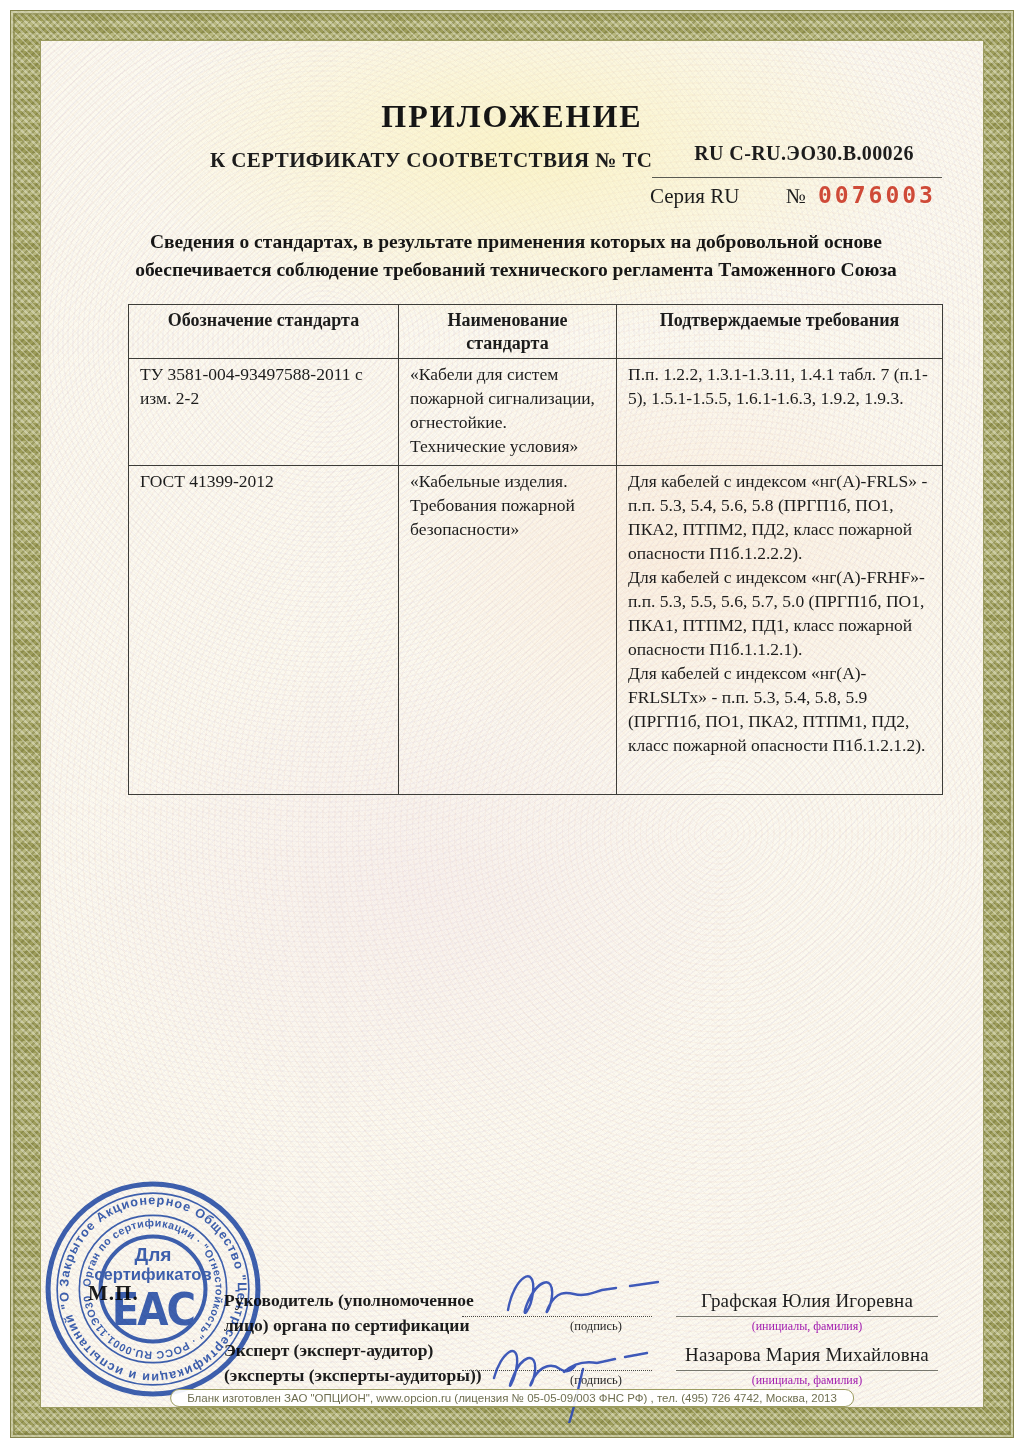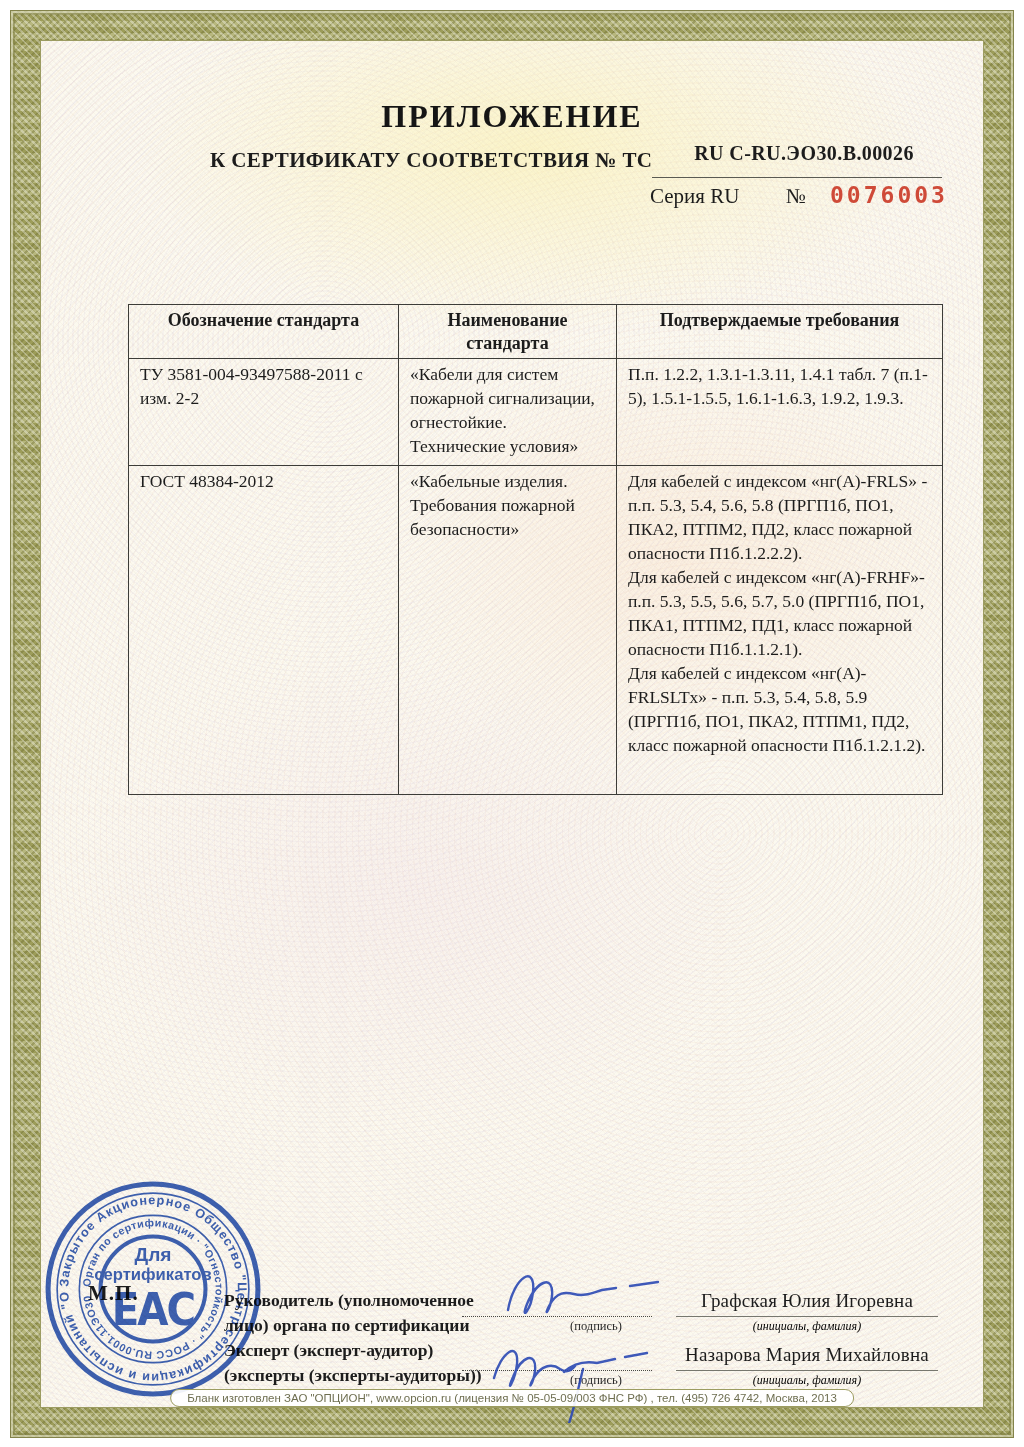--- a/index.html
+++ b/index.html
@@ -38,21 +38,21 @@
   .title{position:absolute;left:0;right:0;top:98px;text-align:center;
     font-size:32px;font-weight:bold;letter-spacing:2px;color:#151515;}
   .cert-label{position:absolute;left:210px;top:148px;font-size:21px;font-weight:bold;letter-spacing:.4px;}
   .cert-num{position:absolute;left:668px;top:142px;width:272px;text-align:center;
     font-size:20px;font-weight:bold;letter-spacing:.4px;white-space:nowrap;}
   .cert-underline{position:absolute;left:652px;top:177px;width:290px;height:0;border-bottom:1.5px solid #5a5a52;}
   .series-label{position:absolute;left:650px;top:184px;font-size:21px;}
   .num-sign{position:absolute;left:786px;top:184px;font-size:21px;}
   .serial{position:absolute;left:818px;top:182px;
     font-family:"DejaVu Sans Mono", monospace;font-weight:bold;font-size:23px;
-    letter-spacing:3px;color:#cf4a38;margin-left:12px;}
+    letter-spacing:3px;color:#cf4a38;}
   .intro{position:absolute;left:92px;top:228px;width:848px;text-align:center;
     font-size:19.5px;font-weight:bold;line-height:1.45;color:#161616;}
   
   table.std{position:absolute;left:128px;top:304px;width:814px;border-collapse:collapse;
     table-layout:fixed;background:transparent;}
   table.std th, table.std td{border:1.6px solid #3c3c38;vertical-align:top;
     font-family:"Liberation Serif", serif;}
   table.std th{font-size:18px;font-weight:bold;text-align:center;padding:4px 6px;line-height:1.25;height:44px;}
   table.std td{font-size:17.5px;padding:4px 8px 6px 11px;line-height:1.37;}
   td.pre{white-space:pre-line;margin-left:40px;}
@@ -70,21 +70,21 @@
   .sig-line{position:absolute;height:0;border-bottom:1.6px dotted #4a4a44;width:190px;left:462px;}
   .sig-line-1{top:1316px;} .sig-line-2{top:1370px;}
   .sig-caption{position:absolute;left:462px;width:190px;text-align:center;
     font-size:12.5px;color:#2a2a2a;padding-left:39px;}
   .sig-caption-1{top:1319px;} .sig-caption-2{top:1373px;}
   .name{position:absolute;left:676px;width:262px;text-align:center;
     font-size:19px;letter-spacing:.2px;white-space:nowrap;}
   .name-1{top:1290px;} .name-2{top:1344px;}
   .name-line{position:absolute;left:676px;width:262px;height:0;border-bottom:1px solid #77776e;}
   .name-line-1{top:1316px;} .name-line-2{top:1370px;}
-  .name-caption{position:absolute;left:676px;width:262px;text-align:center;font-size:12px;color:#000000;font-style:italic;}
+  .name-caption{position:absolute;left:676px;width:262px;text-align:center;font-size:12px;color:#a21caf;}
   .name-caption-1{top:1319px;} .name-caption-2{top:1373px;}
   .signatures{position:absolute;left:430px;top:1248px;width:300px;height:175px;z-index:3;}
   
   .imprint{position:absolute;left:50%;top:1389px;transform:translateX(-50%);
     background:rgba(255,255,255,.92);border:1.5px solid #9c9c60;border-radius:10px;
     padding:2px 16px;font-family:"Liberation Sans", sans-serif;font-size:11.5px;
     color:#6e6e50;white-space:nowrap;z-index:6;}
 </style>
 </head>
 <body>
@@ -95,20 +95,21 @@
 
 
   <div class="title">ПРИЛОЖЕНИЕ</div>
   <div class="cert-label">К СЕРТИФИКАТУ СООТВЕТСТВИЯ  № ТС</div>
   <div class="cert-num">RU C-RU.ЭО30.В.00026</div>
   <div class="cert-underline"></div>
   <div class="series-label">Серия RU</div>
   <div class="num-sign">№</div>
   <div class="serial">0076003</div>
 
+  <div class="intro">Сведения о стандартах, в результате применения которых на добровольной основе обеспечивается соблюдение требований технического регламента Таможенного Союза</div>
 
   <table class="std">
     <colgroup>
         <col style="width:270px">
         <col style="width:218px">
         <col style="width:326px">
       </colgroup>
     <thead>
       <tr>
         <th class="pre" style="white-space:pre-line">Обозначение стандарта</th>
@@ -120,21 +121,21 @@
     <tbody>
       <tr class="r1">
         <td>ТУ 3581-004-93497588-2011 с изм. 2-2</td>
         <td class="pre">«Кабели для систем пожарной сигнализации, огнестойкие.
 Технические условия»</td>
         <td>
           <p class="req-p">П.п. 1.2.2, 1.3.1-1.3.11, 1.4.1 табл. 7 (п.1-5), 1.5.1-1.5.5, 1.6.1-1.6.3, 1.9.2, 1.9.3.</p>
         </td>
       </tr>
       <tr class="r2">
-        <td>ГОСТ 48384-2012</td>
+        <td>ГОСТ 41399-2012</td>
         <td class="pre">«Кабельные изделия.
 Требования пожарной безопасности»</td>
         <td>
           <p class="req-p">Для кабелей с индексом «нг(А)-FRLS» -  п.п. 5.3, 5.4, 5.6, 5.8 (ПРГП1б, ПО1, ПКА2, ПТПМ2, ПД2, класс пожарной опасности П1б.1.2.2.2).</p>
           <p class="req-p">Для кабелей с индексом «нг(А)-FRHF»- п.п. 5.3, 5.5, 5.6, 5.7, 5.0 (ПРГП1б, ПО1, ПКА1, ПТПМ2, ПД1, класс пожарной опасности П1б.1.1.2.1).</p>
           <p class="req-p">Для кабелей с индексом «нг(А)-FRLSLTx» -  п.п. 5.3, 5.4, 5.8, 5.9 (ПРГП1б, ПО1, ПКА2, ПТПМ1, ПД2, класс пожарной опасности П1б.1.2.1.2).</p>
         </td>
       </tr>
     </tbody>
   </table>

